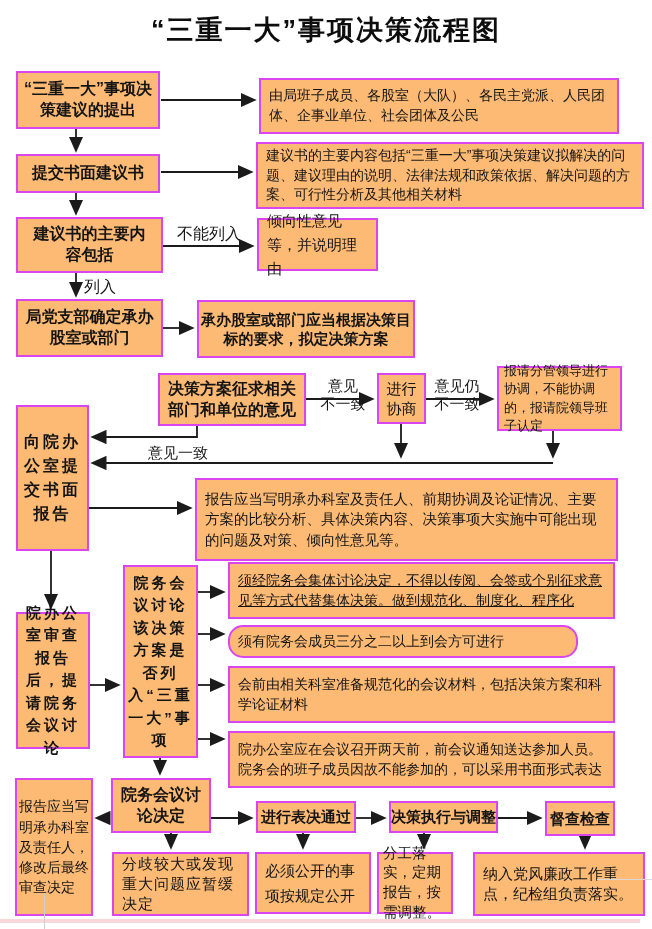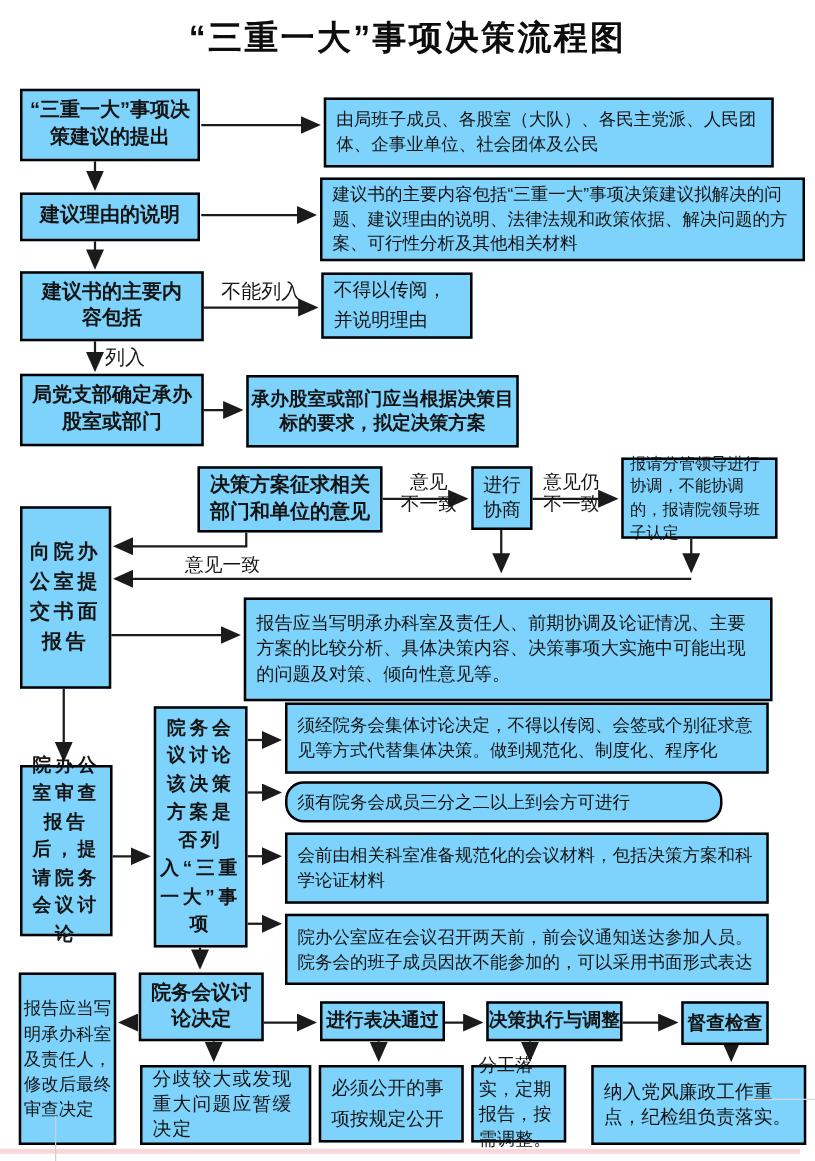--- a/index.html
+++ b/index.html
@@ -6,22 +6,22 @@
   #stage{
     position:relative;width:652px;height:929px;background:#ffffff;
     font-family:"Liberation Sans","DejaVu Sans",sans-serif;color:#111;
     overflow:hidden;
   }
   .pgtitle{
     position:absolute;left:0;top:12px;width:652px;text-align:center;
     font-size:27px;font-weight:bold;letter-spacing:2px;color:#0d0d0d;
   }
   .box{
-    position:absolute;box-sizing:border-box;border:2px solid #000000;
-    background:#7dd3fc;display:flex;align-items:center;justify-content:center;
+    position:absolute;box-sizing:border-box;border:2px solid #d946ef;
+    background:#fdba74;display:flex;align-items:center;justify-content:center;
     text-align:center;line-height:1.3;color:#141414;line-break:loose;
   }
   .bold{font-weight:bold;}
   .note{justify-content:flex-start;text-align:left;padding:13px 8px;line-height:1.42;}
   .vbox{letter-spacing:3px;line-height:1.5;padding:2px;text-align:center;}
   .lbl{
     position:absolute;color:#161616;text-align:center;line-height:1.2;
     white-space:pre-line;
   }
   svg.wires{position:absolute;left:0;top:0;pointer-events:none;}
@@ -67,47 +67,47 @@
       <line x1="498" y1="818" x2="540" y2="818" marker-end="url(#ah)"></line>
       <line x1="110" y1="818" x2="97" y2="818" marker-end="url(#ah)"></line>
       <line x1="171" y1="833" x2="171" y2="847" marker-end="url(#ah)"></line>
       <line x1="303" y1="833" x2="303" y2="847" marker-end="url(#ah)"></line>
       <line x1="424" y1="833" x2="424" y2="847" marker-end="url(#ah)"></line>
       <line x1="585" y1="836" x2="585" y2="847" marker-end="url(#ah)"></line>
     </g>
   </svg>
 
   <div class="box bold" style="left:16px;top:71px;width:144px;height:58px;font-size:16px;padding:2px;">“三重一大”事项决策建议的提出</div>
-  <div class="box bold" style="left:16px;top:154px;width:144px;height:39px;font-size:16px;">建议理由的说明</div>
+  <div class="box bold" style="left:16px;top:154px;width:144px;height:39px;font-size:16px;">提交书面建议书</div>
   <div class="box bold" style="left:16px;top:217px;width:147px;height:56px;font-size:16px;padding:2px 14px;">建议书的主要内容包括</div>
   <div class="box bold" style="left:16px;top:299px;width:147px;height:58px;font-size:16px;padding:2px 6px;">局党支部确定承办股室或部门</div>
 
   <div class="box note" style="left:259px;top:78px;width:360px;height:56px;font-size:14px;">由局班子成员、各股室（大队）、各民主党派、人民团体、企事业单位、社会团体及公民</div>
   <div class="box note" style="left:256px;top:142px;width:388px;height:67px;font-size:14px;">建议书的主要内容包括“三重一大”事项决策建议拟解决的问题、建议理由的说明、法律法规和政策依据、解决问题的方案、可行性分析及其他相关材料</div>
-  <div class="box note" style="left:257px;top:218px;width:121px;height:53px;font-size:15px;line-height:1.6;">不得以传阅，并说明理由</div>
+  <div class="box note" style="left:257px;top:218px;width:121px;height:53px;font-size:15px;line-height:1.6;">倾向性意见等，并说明理由</div>
   <div class="box bold" style="left:197px;top:300px;width:218px;height:58px;font-size:15px;padding:2px;">承办股室或部门应当根据决策目标的要求，拟定决策方案</div>
 
   <div class="box bold" style="left:158px;top:373px;width:148px;height:53px;font-size:16px;padding:2px;">决策方案征求相关部门和单位的意见</div>
   <div class="box" style="left:377px;top:373px;width:49px;height:51px;font-size:15px;padding:2px;">进行协商</div>
   <div class="box note" style="left:497px;top:366px;width:125px;height:65px;font-size:13px;line-height:1.4;padding:3px 5px;">报请分管领导进行协调，不能协调的，报请院领导班子认定</div>
 
   <div class="lbl" style="left:176px;top:224px;width:66px;font-size:16px;">不能列入</div>
   <div class="lbl" style="left:84px;top:277px;width:40px;font-size:16px;text-align:left;">列入</div>
   <div class="lbl" style="left:313px;top:377px;width:60px;font-size:15px;">意见
 不一致</div>
   <div class="lbl" style="left:427px;top:377px;width:60px;font-size:15px;">意见仍
 不一致</div>
   <div class="lbl" style="left:143px;top:444px;width:70px;font-size:15px;">意见一致</div>
 
   <div class="box bold vbox" style="left:16px;top:405px;width:73px;height:146px;font-size:16px;">向院办公室提交书面报告</div>
   <div class="box bold vbox" style="left:16px;top:612px;width:74px;height:137px;font-size:15px;">院办公室审查报告后，提请院务会议讨论</div>
 
   <div class="box note" style="left:195px;top:478px;width:423px;height:83px;font-size:14.5px;">报告应当写明承办科室及责任人、前期协调及论证情况、主要方案的比较分析、具体决策内容、决策事项大实施中可能出现的问题及对策、倾向性意见等。</div>
   <div class="box bold vbox" style="left:123px;top:565px;width:75px;height:193px;font-size:15px;">院务会议讨论该决策方案是否列入“三重一大”事项</div>
-  <div class="box note" style="left:228px;top:562px;width:387px;height:57px;font-size:14px;">须经院务会集体讨论决定，不得以传阅、会签或个别征求意见等方式代替集体决策。做到规范化、制度化、程序化</div>
+  <div class="box note" style="left:228px;top:562px;width:387px;height:57px;font-size:14px;text-decoration:underline;">须经院务会集体讨论决定，不得以传阅、会签或个别征求意见等方式代替集体决策。做到规范化、制度化、程序化</div>
   <div class="box note" style="left:228px;top:625px;width:350px;height:33px;font-size:14px;border-radius:15px;">须有院务会成员三分之二以上到会方可进行</div>
   <div class="box note" style="left:228px;top:666px;width:387px;height:57px;font-size:14px;">会前由相关科室准备规范化的会议材料，包括决策方案和科学论证材料</div>
   <div class="box note" style="left:228px;top:731px;width:387px;height:57px;font-size:14px;">院办公室应在会议召开两天前，前会议通知送达参加人员。院务会的班子成员因故不能参加的，可以采用书面形式表达</div>
 
   <div class="box note" style="left:15px;top:778px;width:78px;height:138px;font-size:14px;padding:3px 2px;line-height:1.45;">报告应当写明承办科室及责任人，修改后最终审查决定</div>
   <div class="box bold" style="left:111px;top:778px;width:100px;height:55px;font-size:16px;padding:2px;">院务会议讨论决定</div>
   <div class="box bold" style="left:256px;top:801px;width:100px;height:32px;font-size:15px;">进行表决通过</div>
   <div class="box bold" style="left:389px;top:801px;width:109px;height:32px;font-size:15px;">决策执行与调整</div>
   <div class="box bold" style="left:545px;top:801px;width:70px;height:35px;font-size:15px;">督查检查</div>
 

